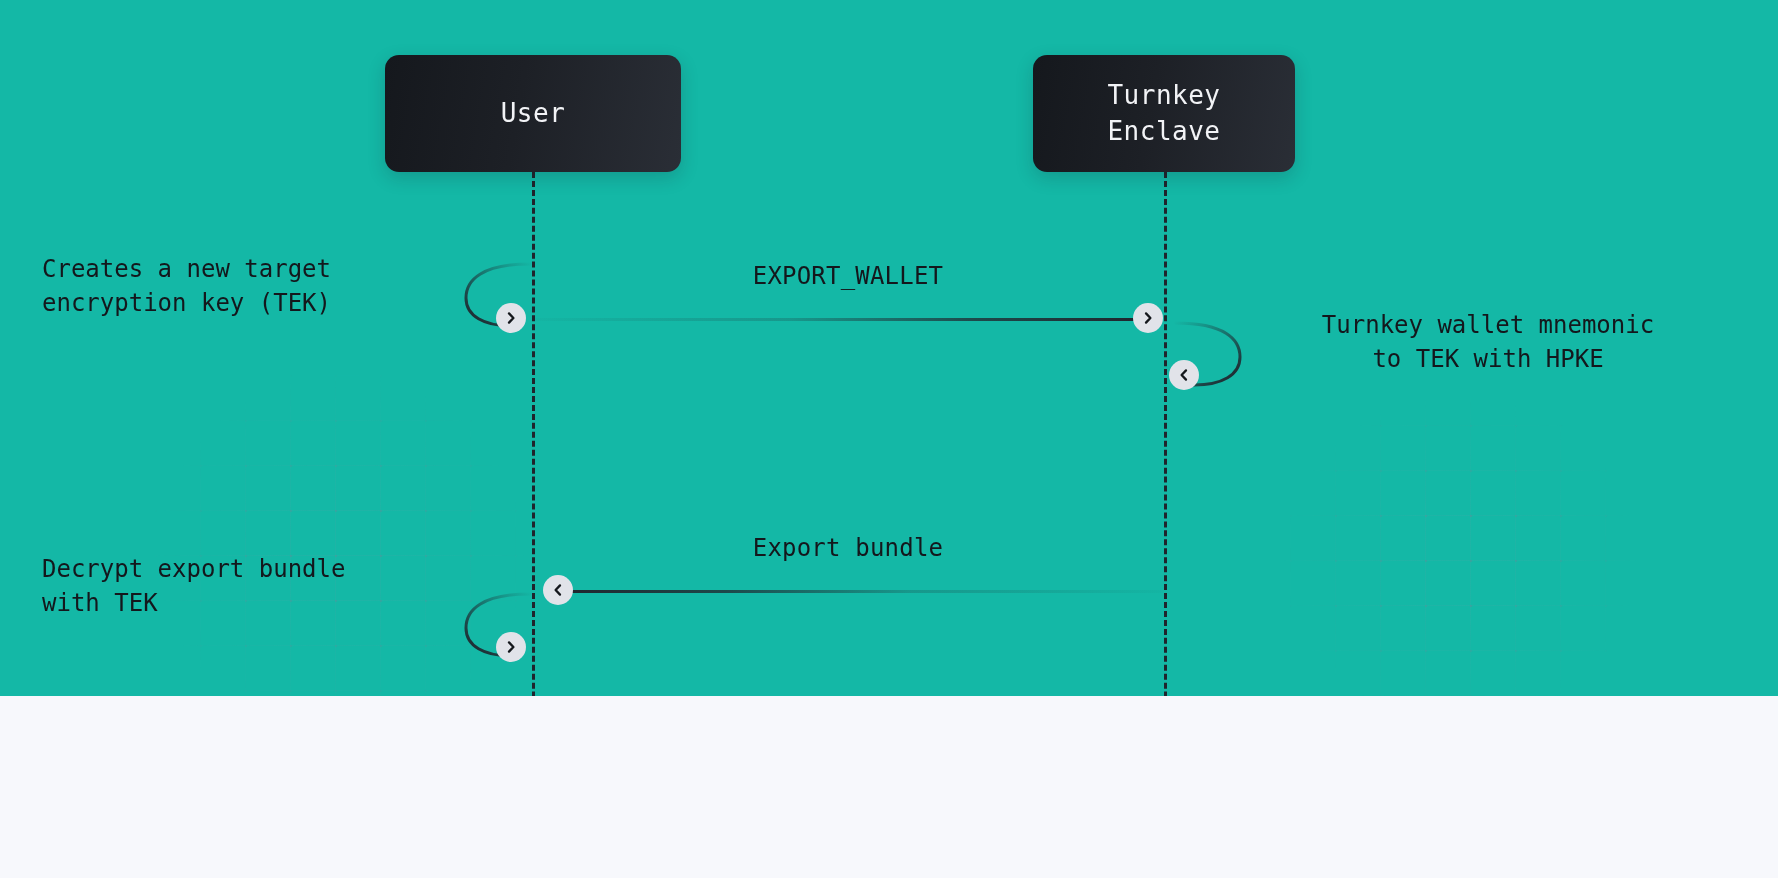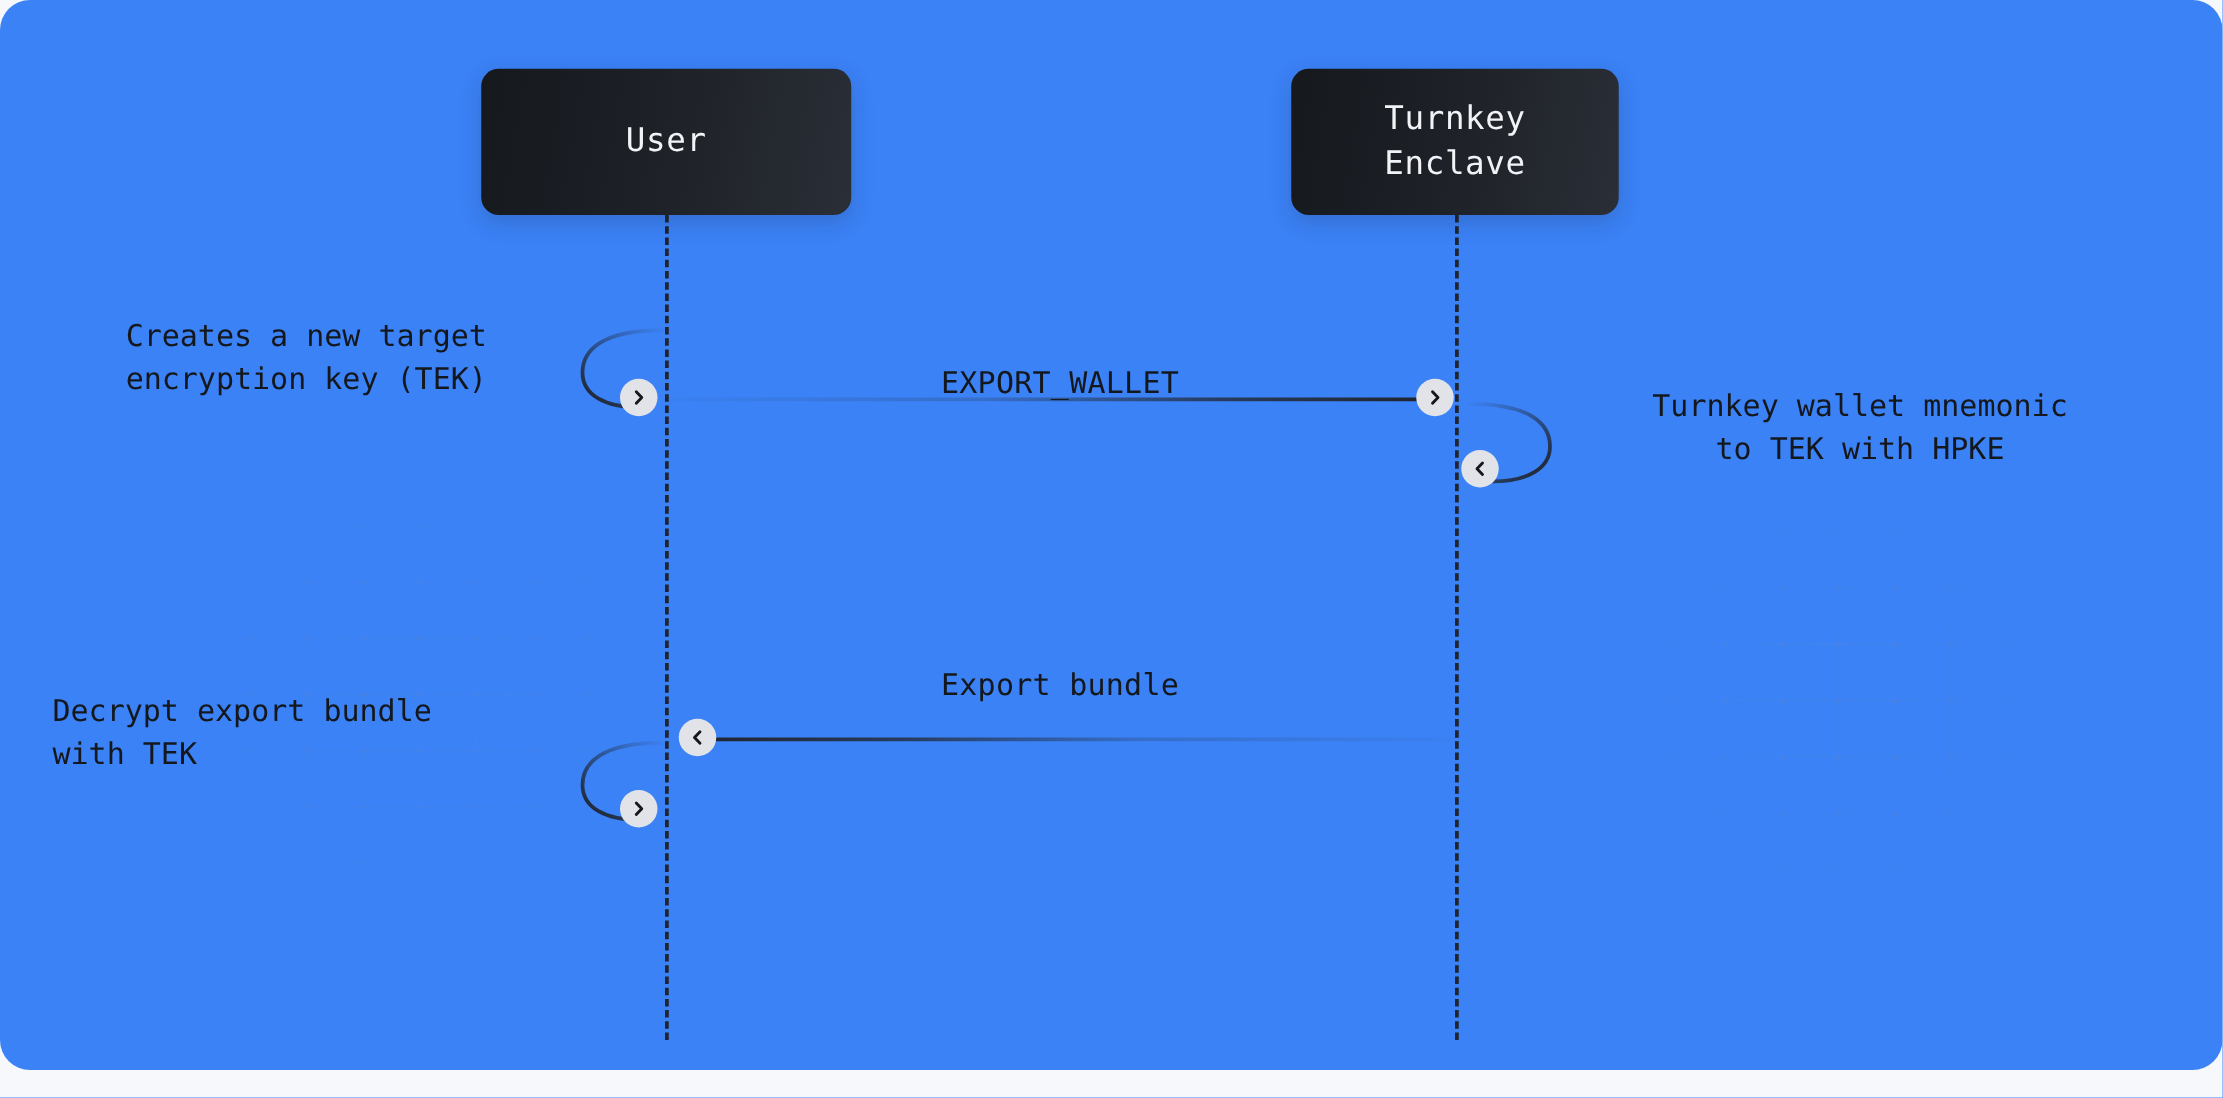--- a/index.html
+++ b/index.html
@@ -10,24 +10,23 @@
     width: 1778px;
     height: 878px;
     background: #f7f8fc;
     font-family: "DejaVu Sans Mono", monospace;
     overflow: hidden;
   }
 
   #stage {
     position: relative;
     width: 1778px;
-    height: 856px;
-    background: #3b82f6;
+    height: 696px;
+    background: #14b8a6;
     overflow: hidden;
-    border-radius: 24px;
   }
 
   
   .grid-deco {
     position: absolute;
     pointer-events: none;
     background-image:
       radial-gradient(circle at 1px 1px, rgba(120,125,145,0.30) 1.4px, transparent 1.6px),
       linear-gradient(to right, rgba(140,145,165,0.10) 1px, transparent 1px),
       linear-gradient(to bottom, rgba(140,145,165,0.10) 1px, transparent 1px);
@@ -120,36 +119,36 @@
 
   
   .note {
     position: absolute;
     font-family: "DejaVu Sans Mono", monospace;
     font-size: 24px;
     line-height: 1.42;
     color: #14171c;
     white-space: pre-line;
   }
-  #note-left-1  { left: 60px;   top: 252px; width: 370px; text-align: center; }
+  #note-left-1  { left: 42px;   top: 252px; width: 370px; text-align: left; }
   #note-left-2  { left: 42px;   top: 552px; width: 370px; }
   #note-right-1 { left: 1288px; top: 308px; width: 400px; text-align: center; }
 
   
   .msg-label {
     position: absolute;
     font-family: "DejaVu Sans Mono", monospace;
     font-size: 24px;
     color: #14171c;
     text-align: center;
     letter-spacing: 0.2px;
     white-space: nowrap;
     transform: translateX(-50%);
   }
-  #msg-label-1 { left: 848px; top: 262px; margin-top: 30px; }
+  #msg-label-1 { left: 848px; top: 262px; }
   #msg-label-2 { left: 848px; top: 534px; }
 </style>
 </head>
 <body>
 
 <div id="stage">
 
   <div class="grid-deco" id="grid-left"></div>
   <div class="grid-deco" id="grid-right"></div>
 

